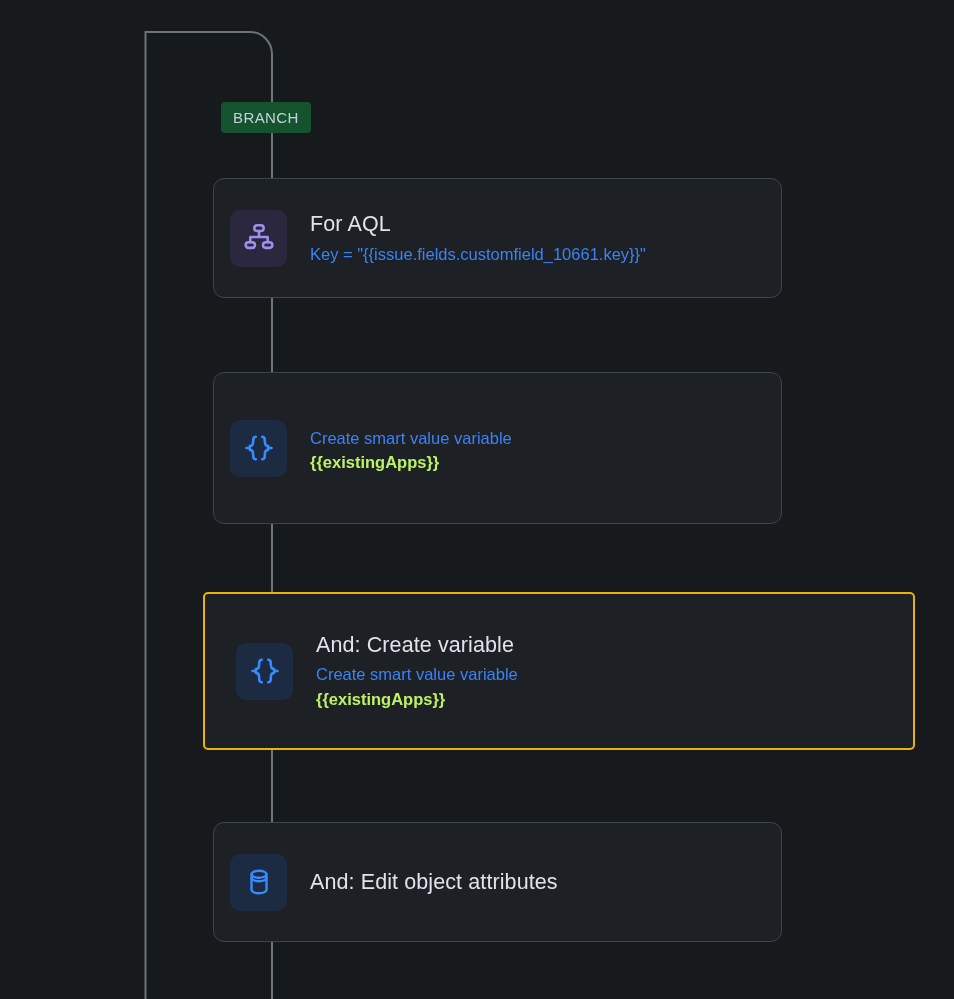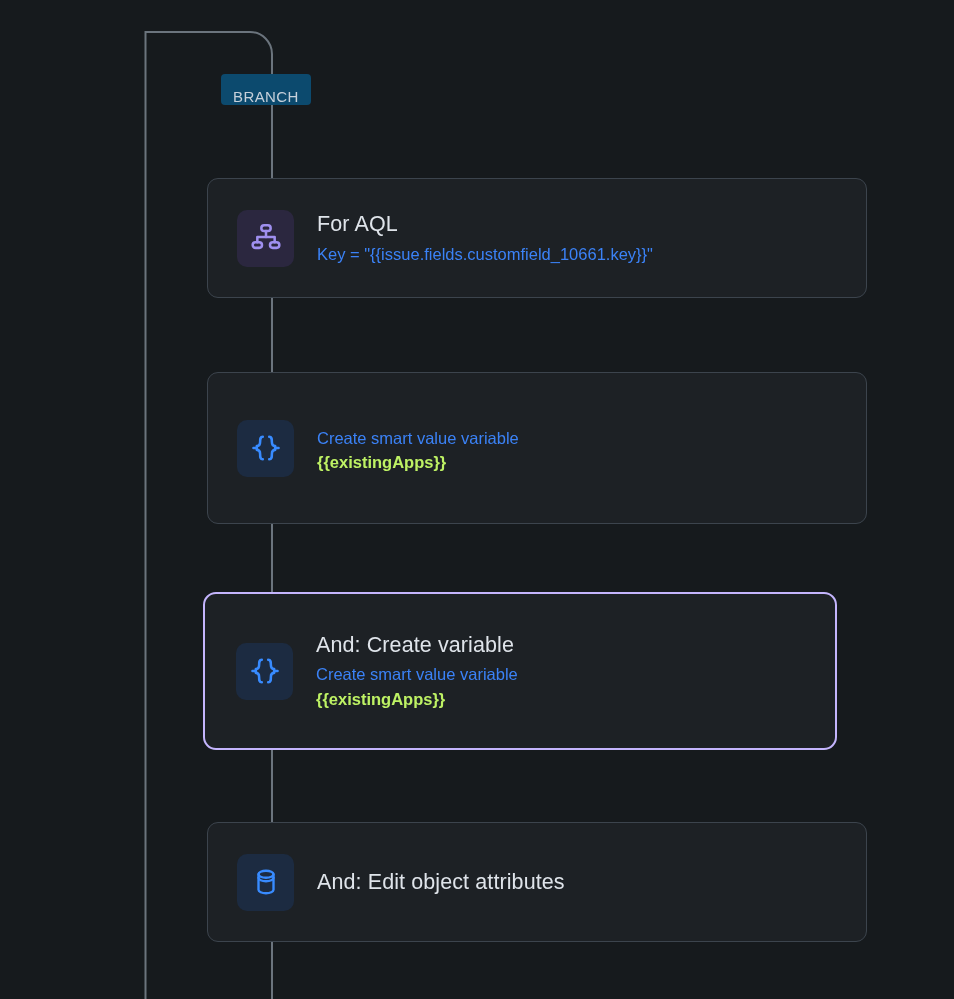--- a/index.html
+++ b/index.html
@@ -25,52 +25,52 @@
     top: 0; left: 0;
     width: 954px;
     height: 999px;
     pointer-events: none;
   }
 
   
   .branch-badge {
     position: absolute;
     left: 221px;
-    top: 74px;
+    top: 102px;
     height: 31px;
     padding: 0 12px;
     display: flex;
-    align-items: flex-end;
-    background: #0c4a6e;
+    align-items: center;
+    background: #14532d;
     border-radius: 4px;
     color: #c7d1db;
     font-size: 15px;
     letter-spacing: 0.4px;
     z-index: 5;
   }
 
   
   .card {
     position: absolute;
-    left: 207px;
-    width: 660px;
+    left: 213px;
+    width: 569px;
     background: #1d2125;
     border: 1px solid #3c444d;
     border-radius: 11px;
     display: flex;
     align-items: center;
-    padding-left: 29px;
+    padding-left: 16px;
     z-index: 4;
   }
 
   .card.selected {
     left: 203px;
-    width: 634px;
-    border: 2px solid #c4b5fd;
-    border-radius: 13px;
+    width: 712px;
+    border: 2px solid #eab308;
+    border-radius: 5px;
     padding-left: 31px;
   }
 
   .card-icon {
     width: 57px;
     height: 57px;
     min-width: 57px;
     border-radius: 10px;
     display: flex;
     align-items: center;

